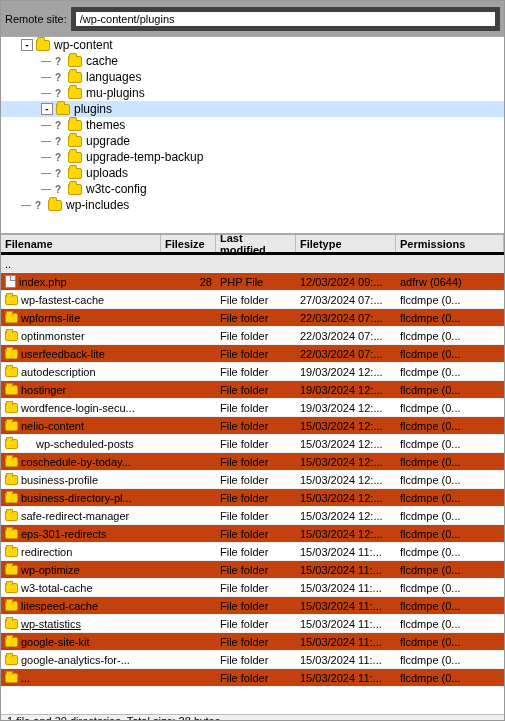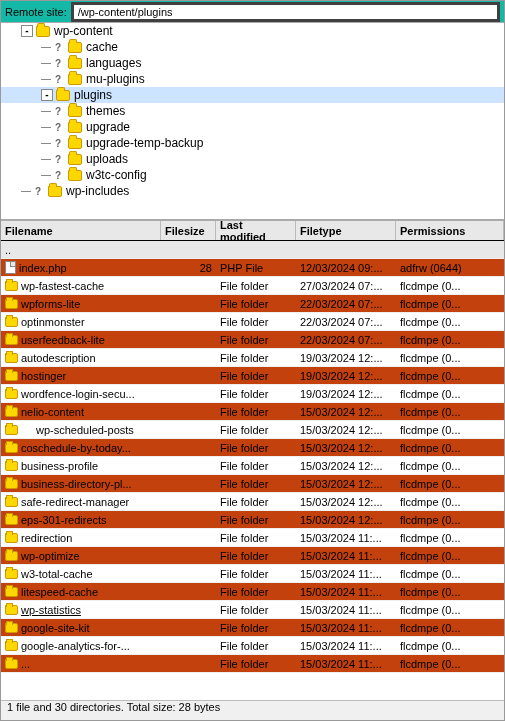--- a/index.html
+++ b/index.html
@@ -10,34 +10,34 @@
       width: 505px;
       height: 721px;
       overflow: hidden;
       border: 1px solid #999;
     }
 
     
     .remote-site-bar {
       display: flex;
       align-items: center;
-      background: #14b8a6;
+      background: #a3a3a3;
       border-bottom: 1px solid #aaa;
       padding: 2px 4px;
       gap: 4px;
-      height: 22px;
+      height: 36px;
     }
     .remote-site-label {
       font-size: 11px;
       color: #000;
       white-space: nowrap;
     }
     .remote-site-path {
       background: white;
-      border: 3px solid #404040;
+      border: 5px solid #404040;
       padding: 1px 4px;
       font-size: 11px;
       flex: 1;
     }
 
     
     .tree-panel {
       background: white;
       border-bottom: 2px solid #aaa;
       height: 198px;
@@ -128,21 +128,21 @@
       display: flex;
       flex-direction: column;
       height: calc(721px - 22px - 198px - 22px);
     }
 
     
     .file-headers {
       display: grid;
       grid-template-columns: 160px 55px 80px 100px auto;
       background: #e8e8e8;
-      border-bottom: 1px solid #000000;
+      border-bottom: 3px solid #000000;
       height: 20px;
     }
     .file-header-cell {
       padding: 2px 4px;
       font-size: 11px;
       font-weight: bold;
       border-right: 1px solid #bbb;
       display: flex;
       align-items: center;
       overflow: hidden;

